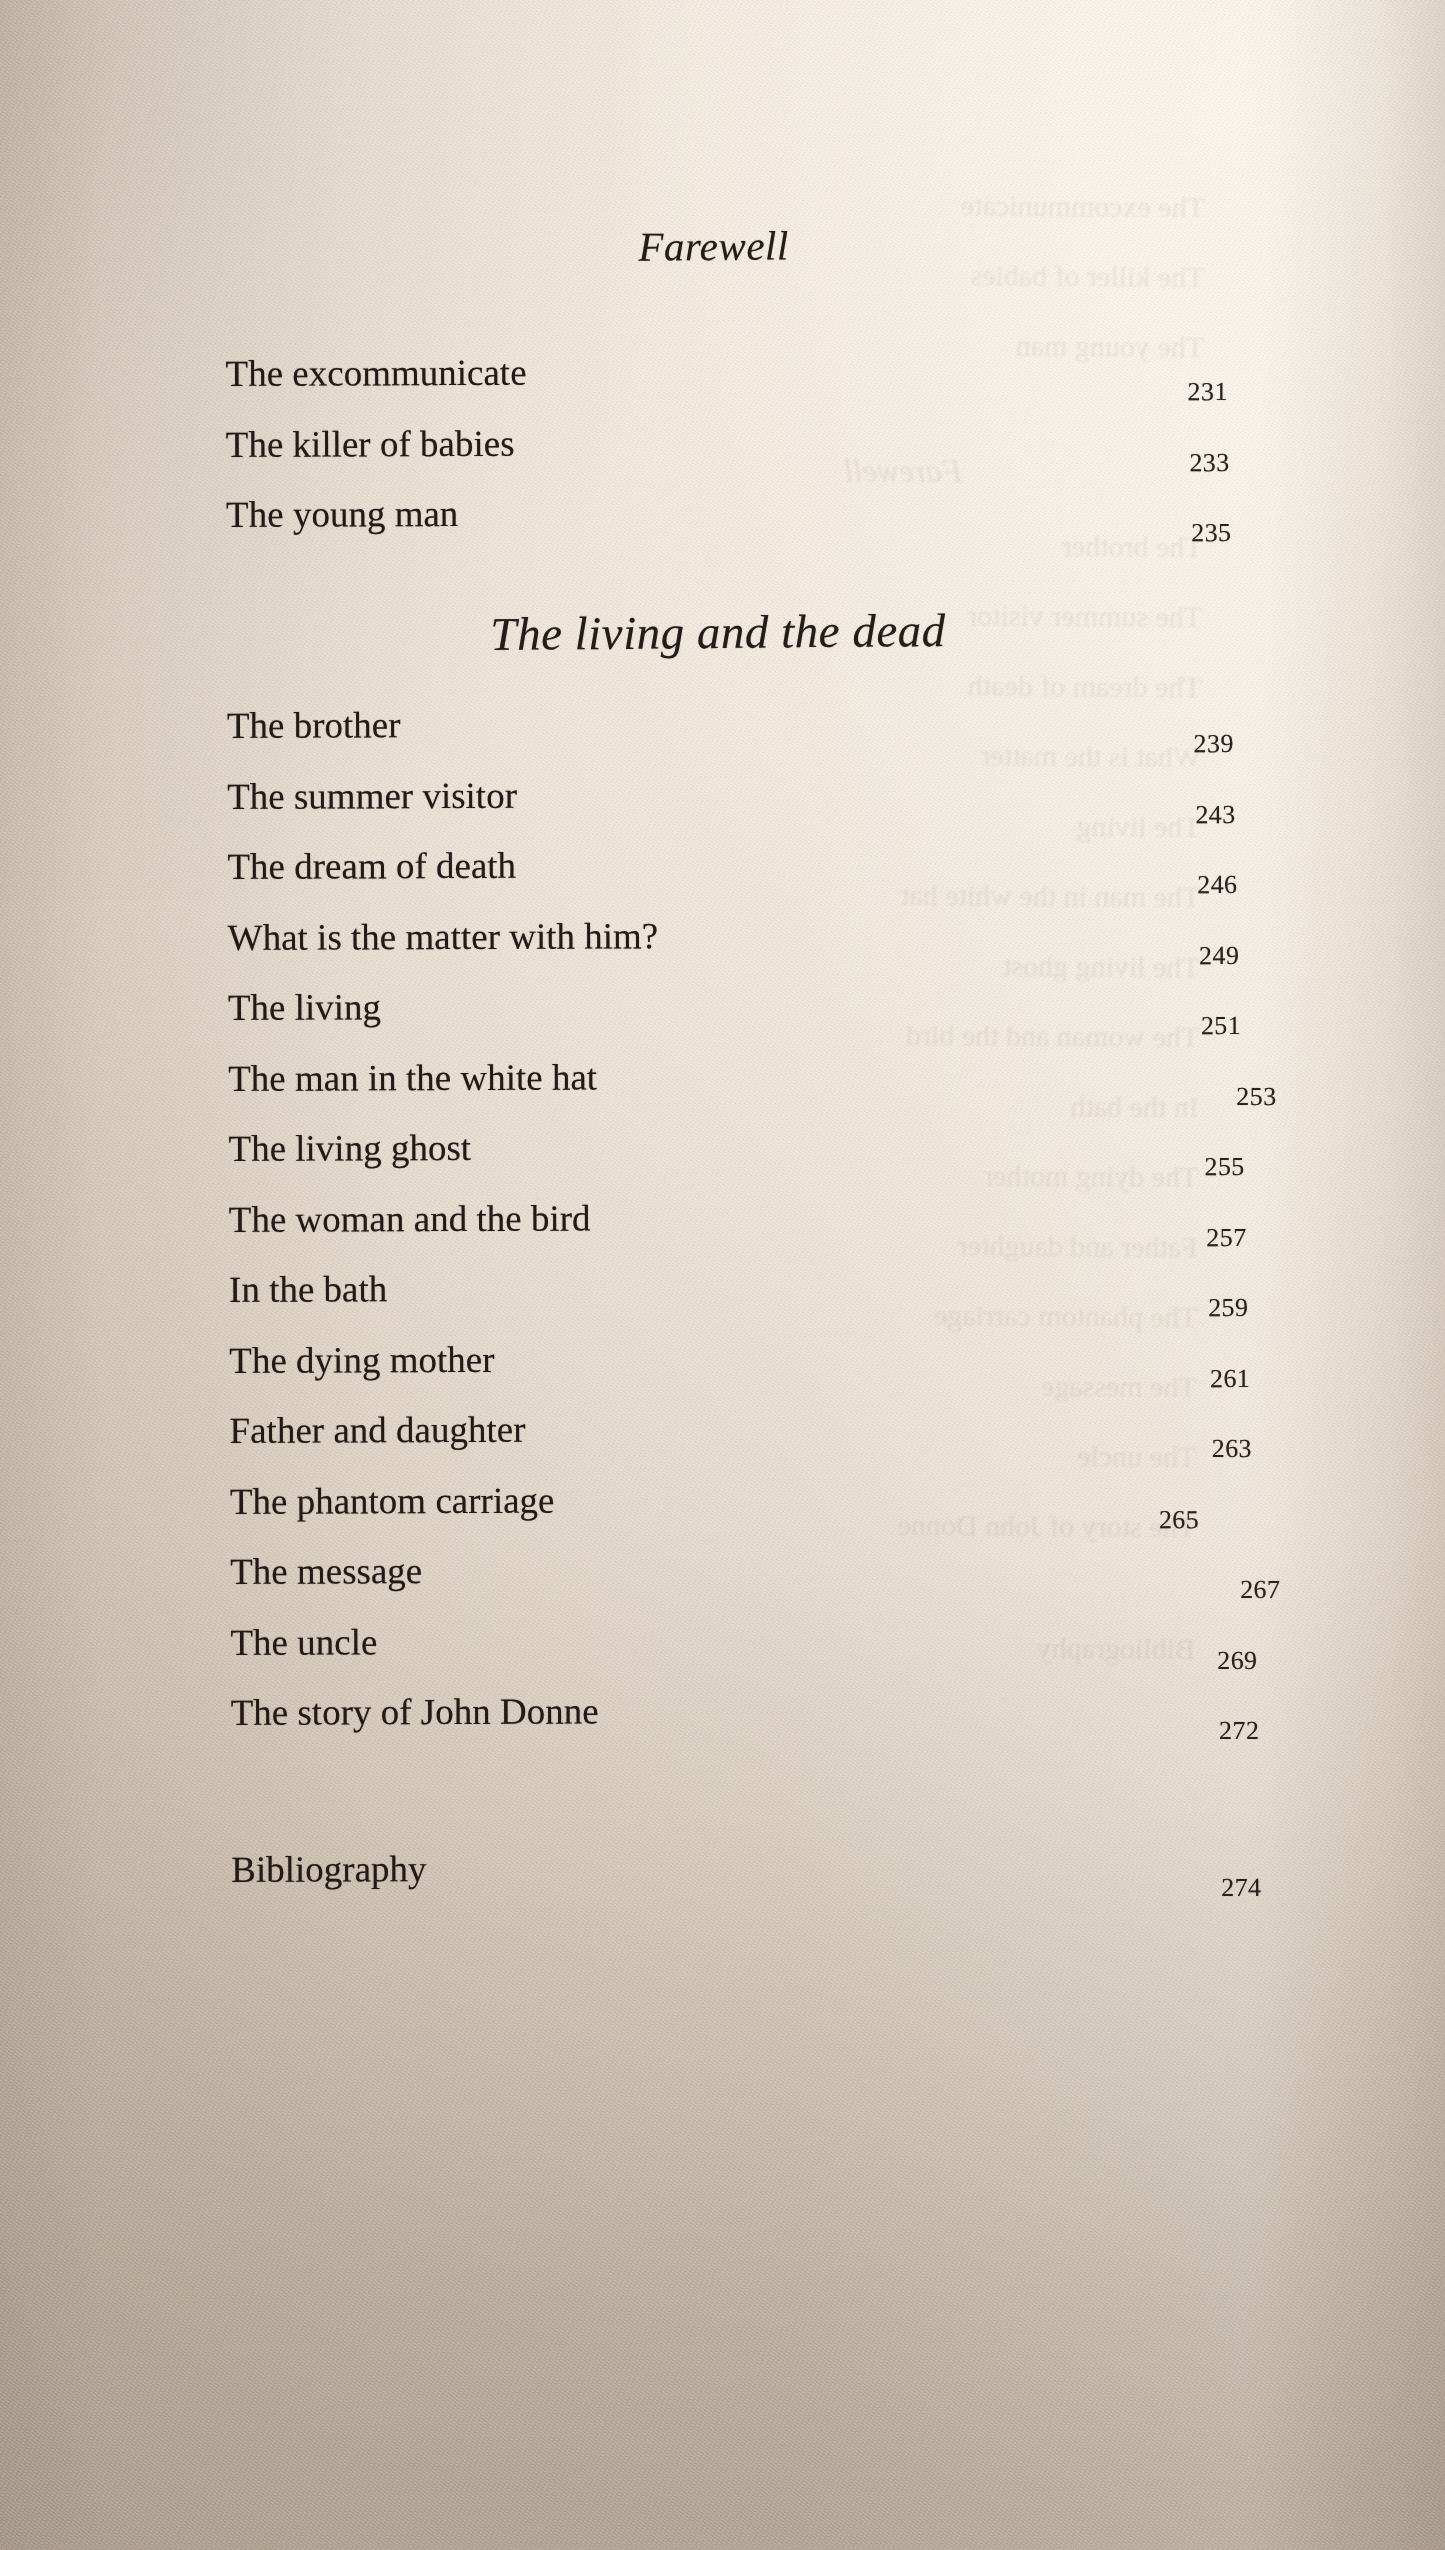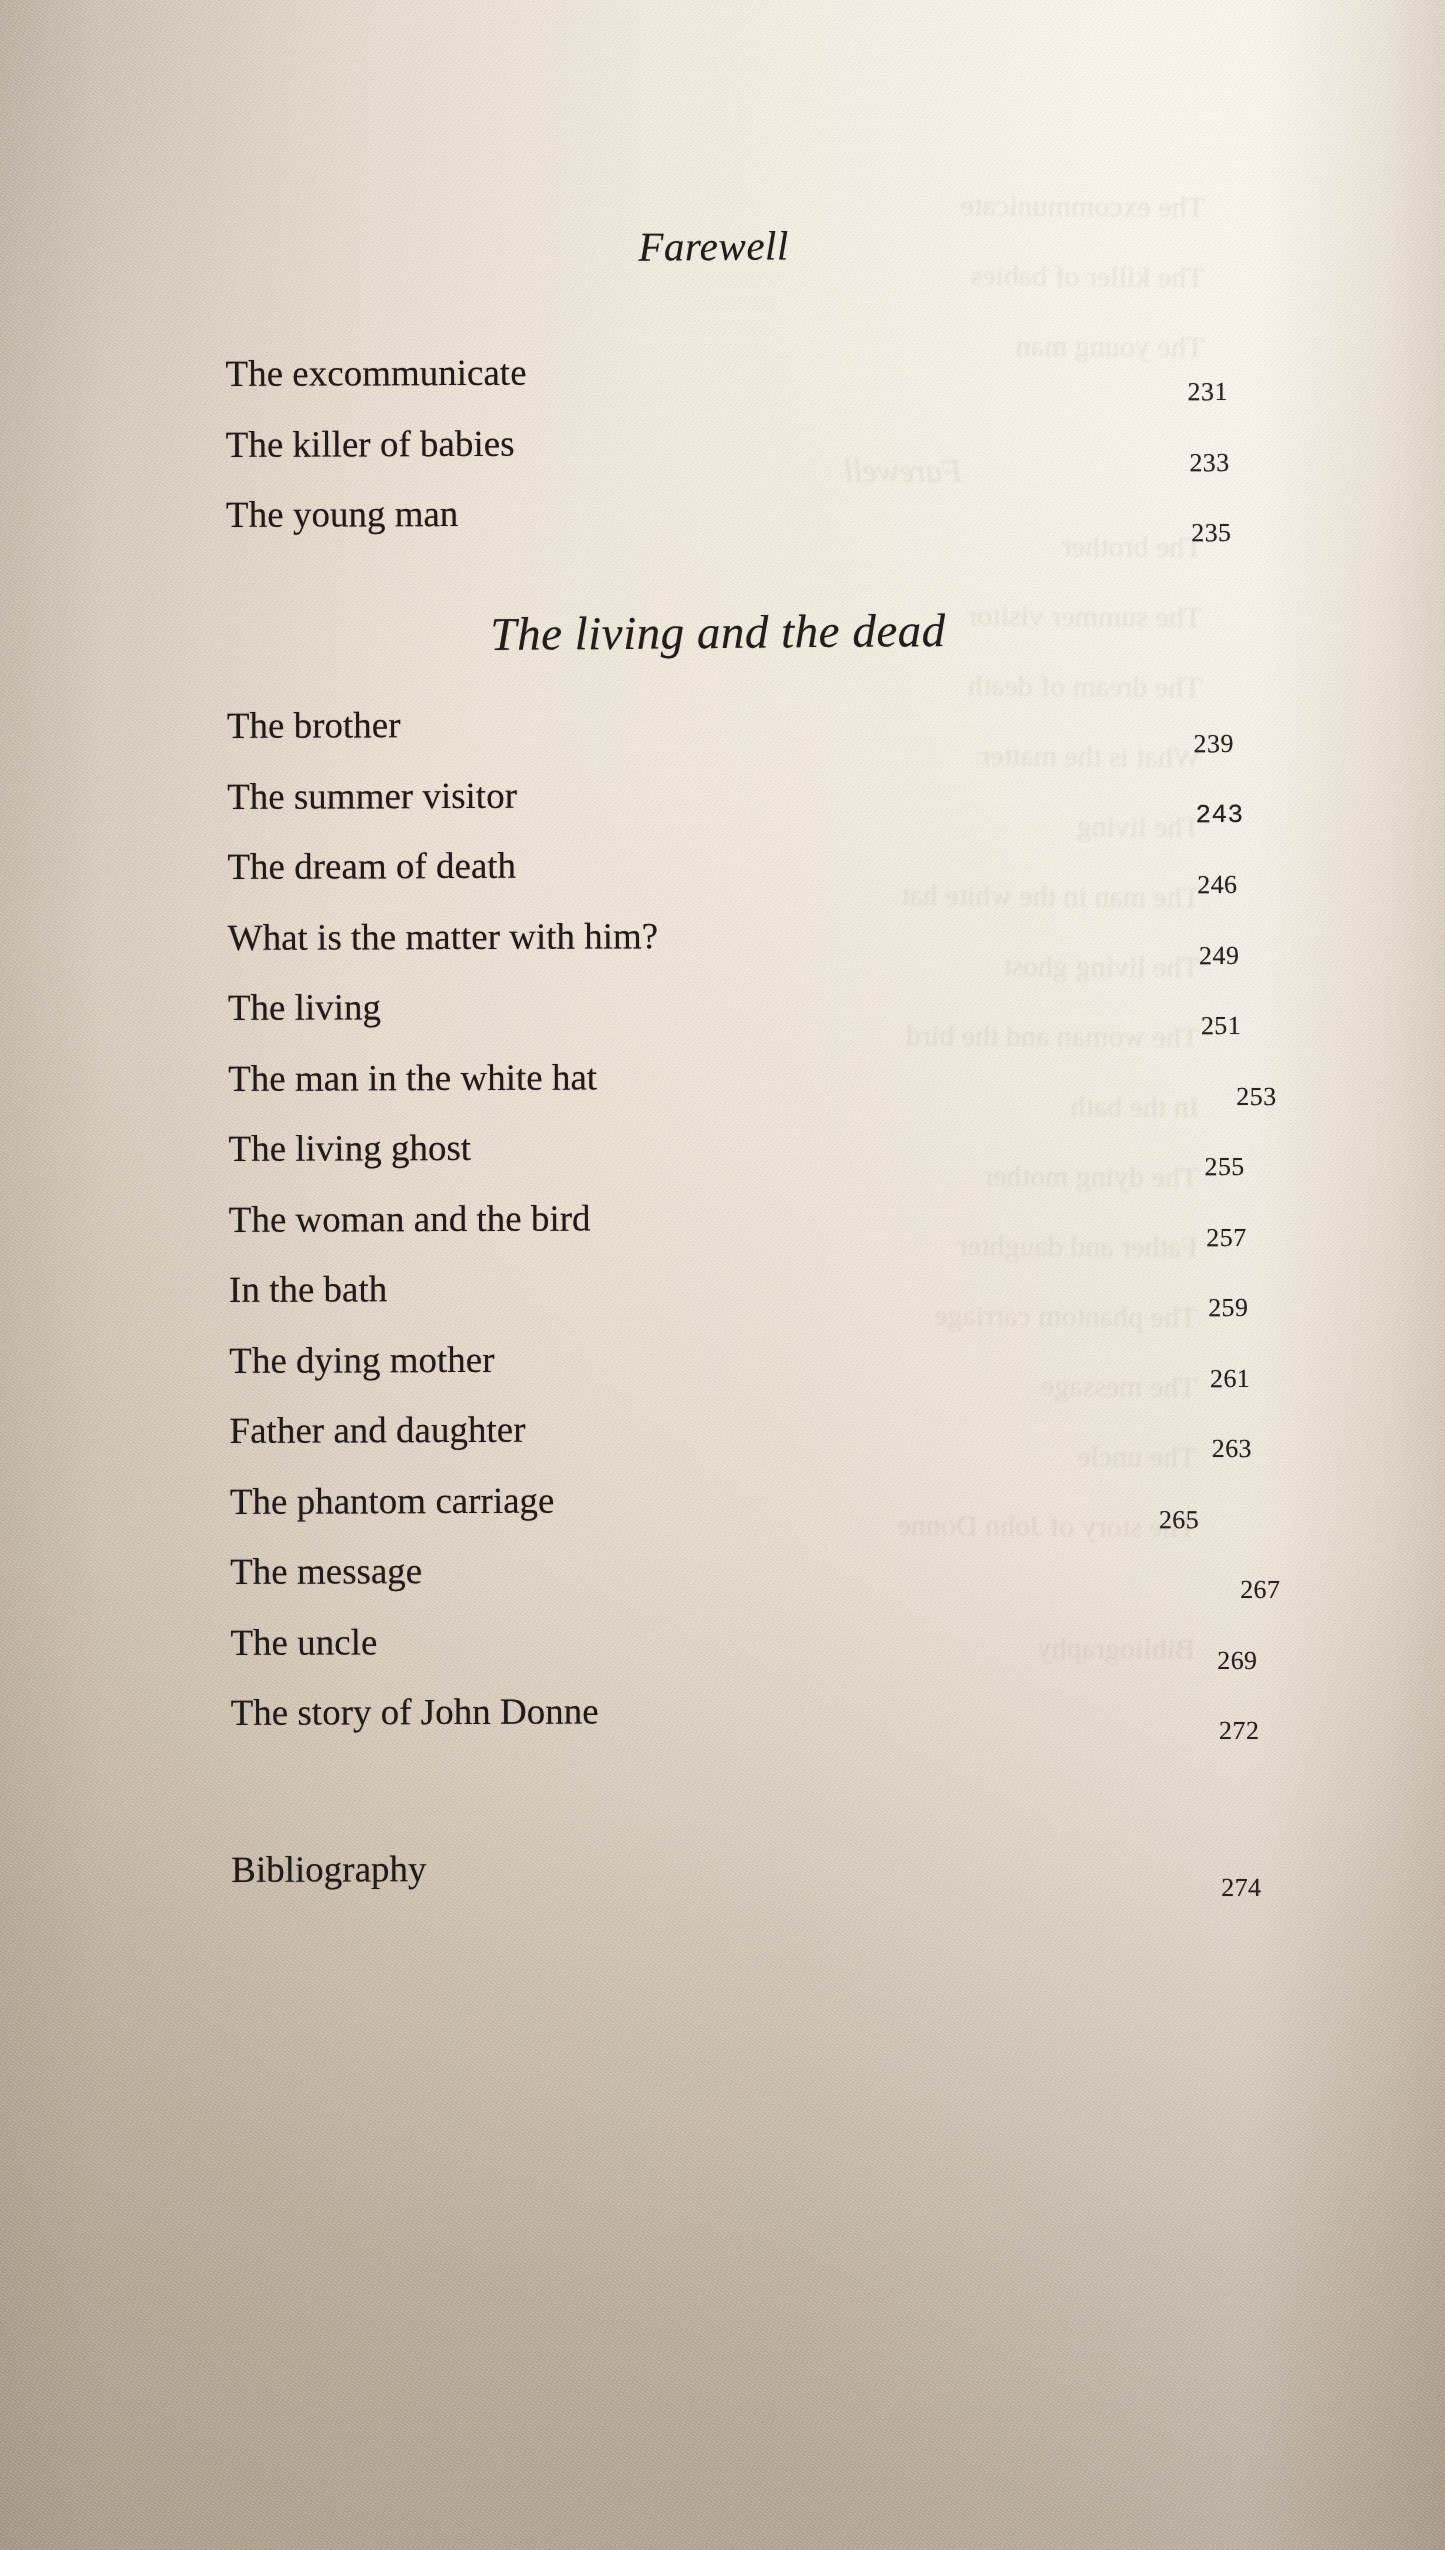--- a/index.html
+++ b/index.html
@@ -285,21 +285,21 @@
           <div class="toc-row" style="top: 489px;">
             <span class="toc-title">The young man</span>
             <span class="toc-page" style="left: 1193.1px;">235</span>
           </div>
           <div class="toc-row" style="top: 700px;">
             <span class="toc-title">The brother</span>
             <span class="toc-page" style="left: 1194.65px;">239</span>
           </div>
           <div class="toc-row" style="top: 770.5px;">
             <span class="toc-title">The summer visitor</span>
-            <span class="toc-page" style="left: 1196.2px; font-family: Liberation Mono, monospace;">243</span>
+            <span class="toc-page" style="left: 1196.2px;">243</span>
           </div>
           <div class="toc-row" style="top: 841px;">
             <span class="toc-title">The dream of death</span>
             <span class="toc-page" style="left: 1197.75px; text-align: right;">246</span>
           </div>
           <div class="toc-row" style="top: 911.5px;">
             <span class="toc-title">What is the matter with him?</span>
             <span class="toc-page" style="left: 1199.3px;">249</span>
           </div>
           <div class="toc-row" style="top: 982px;">

